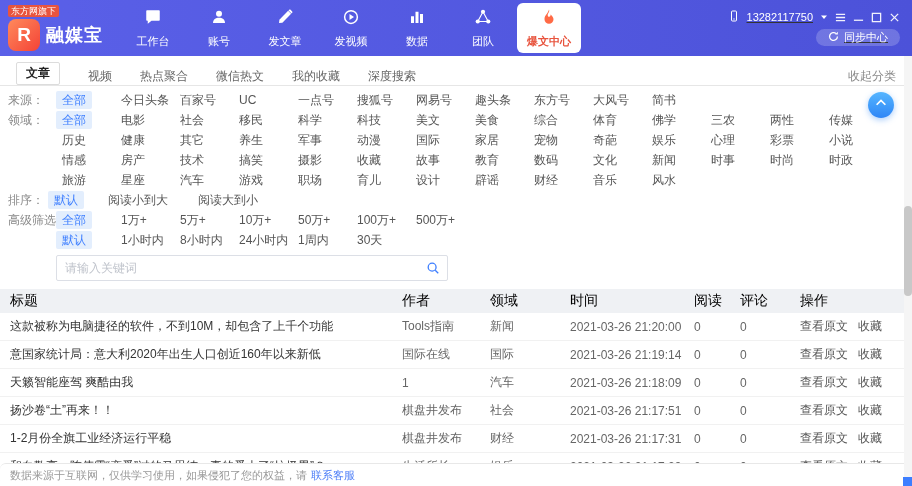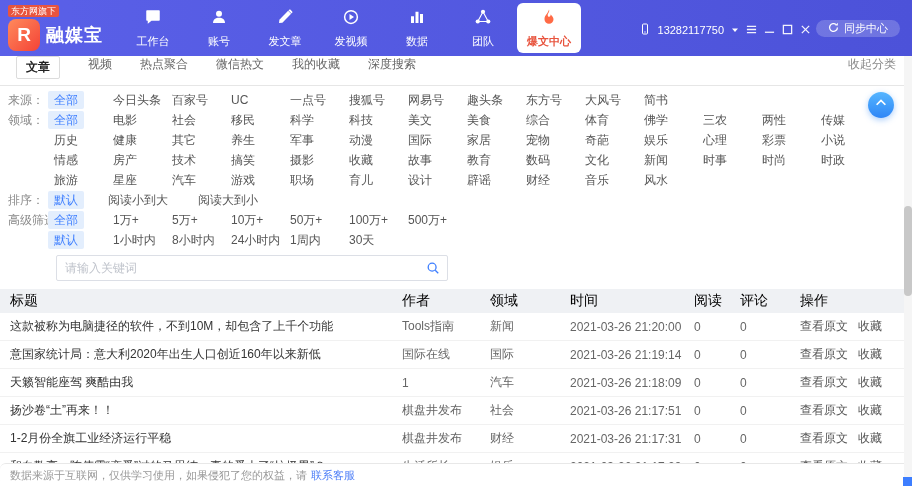--- a/index.html
+++ b/index.html
@@ -12,36 +12,36 @@
   .brand {display:flex; flex-direction:column; align-items:flex-start; gap:2px; margin-right:18px;}
   .brand-tag {font-size:9px; color:#fff; background:#e8543e; border-radius:2px; padding:0 3px; line-height:12px; white-space:nowrap;}
   .brand-row {display:flex; align-items:center; gap:6px;}
   .logo {width:32px; height:32px; border-radius:8px; background:linear-gradient(135deg,#ff8a5c,#f44336); color:#fff; font-weight:bold; font-size:19px; display:flex; align-items:center; justify-content:center;}
   .app-name {color:#fff; font-size:18px; font-weight:bold; letter-spacing:1px; white-space:nowrap;}
   .mainnav {display:flex; align-items:stretch; gap:2px; height:50px;}
   .nav-item {width:64px; display:flex; flex-direction:column; align-items:center; justify-content:center; gap:4px; cursor:pointer; border-radius:6px;}
   .nav-label {font-size:11px; color:#fff; white-space:nowrap;}
   .nav-item.active {background:#fff;}
   .nav-item.active .nav-label {color:#e8543e; font-weight:bold;}
-  .top-right {margin-left:auto; display:flex; flex-direction:row; align-items:flex-end; gap:5px; padding:6px 4px;}
+  .top-right {margin-left:auto; display:flex; flex-direction:column; align-items:flex-end; gap:5px; padding:6px 4px;text-decoration:underline;}
   .phone-row {display:flex; align-items:center; gap:7px; color:#fff; font-size:11px;}
   .winctl {display:inline-flex; cursor:pointer; opacity:.92;}
   .sync-btn {display:inline-flex; align-items:center; gap:5px; background:rgba(255,255,255,.2); border:none; color:#fff; font-size:11px; padding:1px 12px; border-radius:11px; cursor:pointer; font-family:inherit; white-space:nowrap;}
 
   
-  .tabs {height:30px; background:#fff; border-bottom:1px solid #e6e6e6; display:flex; align-items:flex-start; gap:28px; padding:0 16px; font-size:12px; color:#666;}
+  .tabs {height:30px; background:#fff; border-bottom:1px solid #e6e6e6; display:flex; align-items:flex-end; gap:28px; padding:0 16px; font-size:12px; color:#666;}
   .tab {cursor:pointer; white-space:nowrap;}
   .tab.active {color:#222; font-weight:bold; border:1px solid #dcdcdc; border-radius:2px; padding:2px 9px;}
   .collapse {margin-left:auto; color:#888; cursor:pointer; white-space:nowrap;}
 
   
   .filters {padding:5px 0 0; background:#fff;}
   .frow {display:flex; align-items:flex-start; font-size:12px; line-height:18px; margin-bottom:2px;}
   .flabel {flex:none; width:48px; padding-left:8px; color:#888; white-space:nowrap;}
-  .optgrid {display:grid; grid-template-columns:repeat(14,59px);}
+  .optgrid {display:grid; grid-template-columns:repeat(14,59px);margin-left:8px;}
   .optflex {display:flex; gap:18px;}
   .opt {justify-self:start; padding:0 6px; border-radius:2px; color:#555; cursor:pointer; white-space:nowrap;}
   .opt.selected {background:#e3eefd; color:#3d7eff;}
   .stack {display:flex; flex-direction:column; gap:2px;}
   .search-row {margin:6px 0 8px 56px; position:relative; width:392px;}
   .search-input {width:392px; height:26px; border:1px solid #dcdfe6; border-radius:2px; padding:0 30px 0 8px; font-size:12px; color:#333; outline:none; font-family:inherit;}
   .search-input::placeholder {color:#c0c4cc;}
   .search-icon {position:absolute; right:8px; top:6px; cursor:pointer; display:inline-flex;}
 
   

